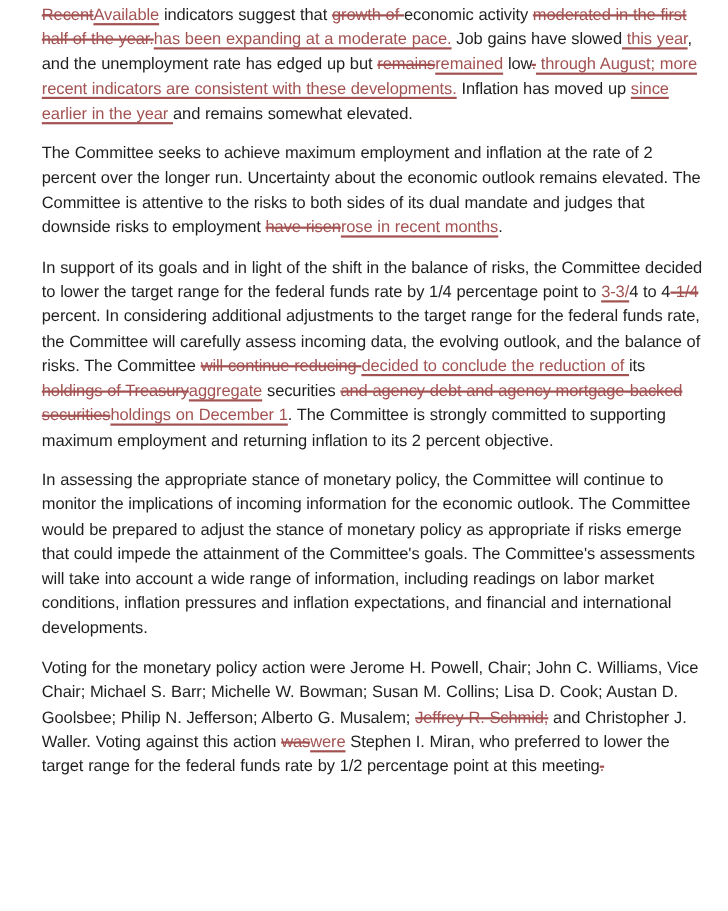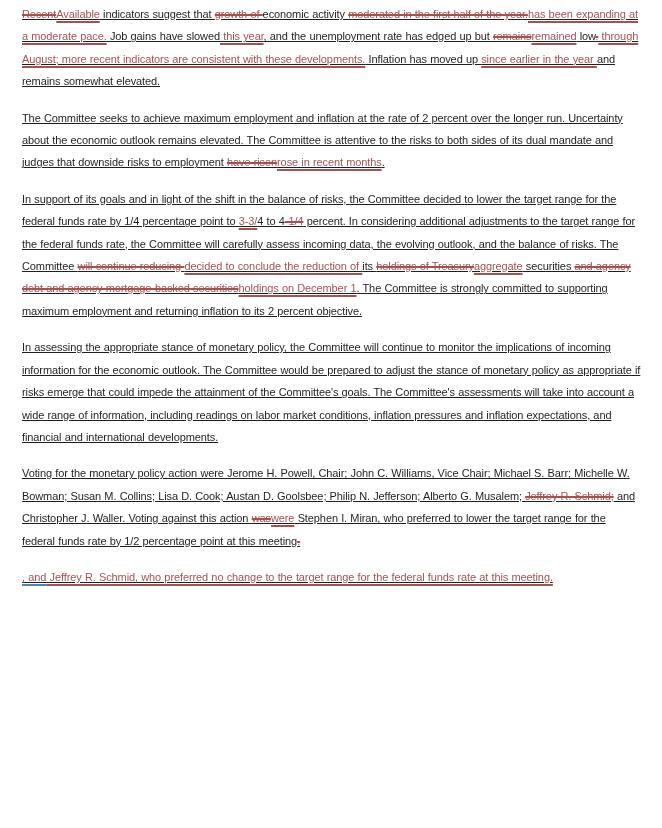--- a/index.html
+++ b/index.html
@@ -27,27 +27,26 @@
     letter-spacing: 1px;
     color: var(--wm-yellow, #f2ee55);
     text-shadow:
       -1px -1px 0 #000, 1px -1px 0 #000,
       -1px  1px 0 #000, 1px  1px 0 #000,
       -1px  0   0 #000, 1px  0   0 #000,
        0   -1px 0 #000, 0    1px 0 #000;
     margin: 0 0 10px 0;
   }
   .para {
-    font-size: 11px;
+    font-size: 15px;
     line-height: 22.4px;
     letter-spacing: -0.1px;
     color: var(--body-text, #1f1f1f);
-    margin: 0 0 14px 0;
+    margin: 0 0 14px 16px;
     word-spacing: 0.3px;
-    text-decoration: underline;
   }
   .run-normal {
     color: var(--body-text, #1f1f1f);
   }
   .run-del {
     color: var(--rev-red, #a35252);
     text-decoration: line-through;
     text-decoration-thickness: 1.5px;
   }
   .run-ins {
@@ -67,15 +66,14 @@
 </head>
 <body>
 
 <div class="page">
   <div>
       <p class="para"><span class="run-del">Recent</span><span class="run-ins">Available</span><span class="run-normal"> indicators suggest that </span><span class="run-del">growth of </span><span class="run-normal">economic activity </span><span class="run-del">moderated in the first half of the year.</span><span class="run-ins">has been expanding at a moderate pace.</span><span class="run-normal"> Job gains have slowed</span><span class="run-ins"> this year</span><span class="run-normal">, and the unemployment rate has edged up but </span><span class="run-del">remains</span><span class="run-ins">remained</span><span class="run-normal"> low</span><span class="run-del">.</span><span class="run-ins"> through August; more recent indicators are consistent with these developments.</span><span class="run-normal"> Inflation has moved up </span><span class="run-ins">since earlier in the year </span><span class="run-normal">and remains somewhat elevated.</span></p>
       <p class="para"><span class="run-normal">The Committee seeks to achieve maximum employment and inflation at the rate of 2 percent over the longer run. Uncertainty about the economic outlook remains elevated. The Committee is attentive to the risks to both sides of its dual mandate and judges that downside risks to employment </span><span class="run-del">have risen</span><span class="run-ins">rose in recent months</span><span class="run-normal">.</span></p>
       <p class="para"><span class="run-normal">In support of its goals and in light of the shift in the balance of risks, the Committee decided to lower the target range for the federal funds rate by 1/4 percentage point to </span><span class="run-ins">3-3/</span><span class="run-normal">4 to 4</span><span class="run-del">-1/4</span><span class="run-normal"> percent. In considering additional adjustments to the target range for the federal funds rate, the Committee will carefully assess incoming data, the evolving outlook, and the balance of risks. The Committee </span><span class="run-del">will continue reducing </span><span class="run-ins">decided to conclude the reduction of </span><span class="run-normal">its </span><span class="run-del">holdings of Treasury</span><span class="run-ins">aggregate</span><span class="run-normal"> securities </span><span class="run-del">and agency debt and agency mortgage-backed securities</span><span class="run-ins">holdings on December 1</span><span class="run-normal">. The Committee is strongly committed to supporting maximum employment and returning inflation to its 2 percent objective.</span></p>
       <p class="para"><span class="run-normal">In assessing the appropriate stance of monetary policy, the Committee will continue to monitor the implications of incoming information for the economic outlook. The Committee would be prepared to adjust the stance of monetary policy as appropriate if risks emerge that could impede the attainment of the Committee's goals. The Committee's assessments will take into account a wide range of information, including readings on labor market conditions, inflation pressures and inflation expectations, and financial and international developments.</span></p>
       <p class="para"><span class="run-normal">Voting for the monetary policy action were Jerome H. Powell, Chair; John C. Williams, Vice Chair; Michael S. Barr; Michelle W. Bowman; Susan M. Collins; Lisa D. Cook; Austan D. Goolsbee; Philip N. Jefferson; Alberto G. Musalem; </span><span class="run-del">Jeffrey R. Schmid;</span><span class="run-normal"> and Christopher J. Waller. Voting against this action </span><span class="run-del">was</span><span class="run-ins">were</span><span class="run-normal"> Stephen I. Miran, who preferred to lower the target range for the federal funds rate by 1/2 percentage point at this meeting</span><span class="run-del">.</span></p>
-      <p class="para"><span class="run-ins-blue">, and</span><span class="run-ins"> Jeffrey R. Schmid, who preferred no change to the target range for the federal funds rate at this meeting.</span></p>
     </div>
 </div>
 
 </body></html>

